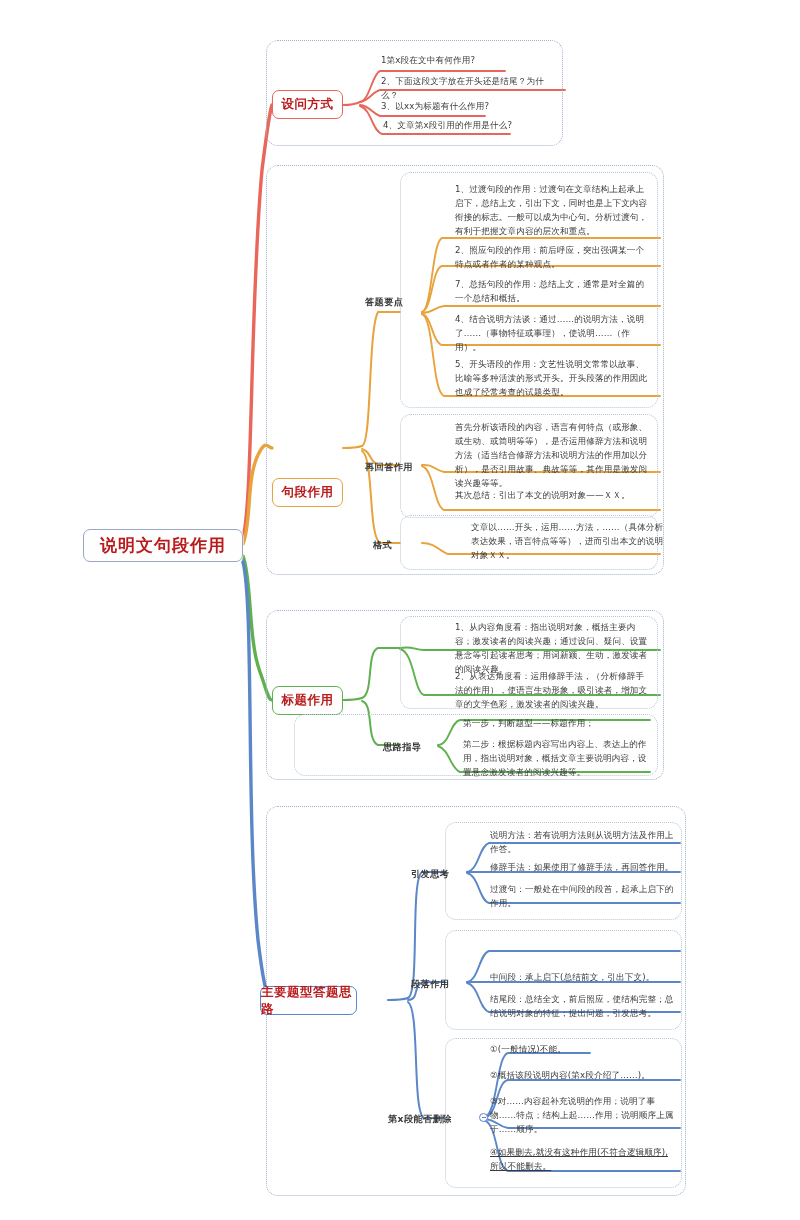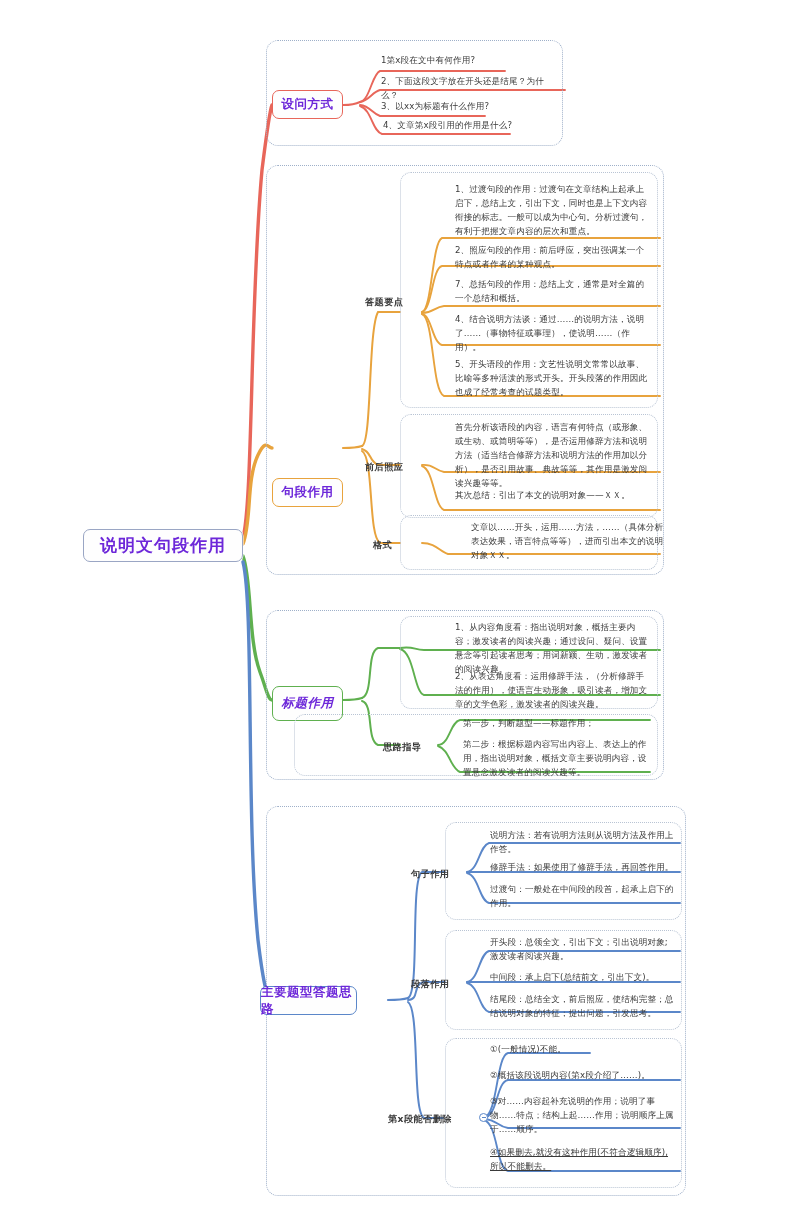--- a/index.html
+++ b/index.html
@@ -8,21 +8,21 @@
     position:relative;width:800px;height:1220px;background:#ffffff;
     margin:0 auto;overflow:hidden;
   }
   #wires{position:absolute;left:0;top:0;width:800px;height:1220px;pointer-events:none;}
 
   
   .node{
     position:absolute;box-sizing:border-box;
     background:#fefefe;border-radius:7px;
     display:flex;align-items:center;justify-content:center;
-    font-weight:bold;color:#6d28d9;
+    font-weight:bold;color:#b91c1c;
   }
   .root{
     border:1.6px solid #9aa6c4;border-radius:7px;
     font-size:17px;letter-spacing:1px;
     box-shadow:0 0 0 0.5px #ffffff;
   }
   .branch{border-width:1.6px;border-style:solid;font-size:12.5px;letter-spacing:.5px;}
   .b-red{border-color:#e8665a;}
   .b-orange{border-color:#e8a33d;margin-top:44px;}
   .b-green{border-color:#5fb04f;}
@@ -173,41 +173,41 @@
   </div>
   <div class="leaf" style="left:455px;top:313px;width:197px;">
     <span>4、结合说明方法谈：通过……的说明方法，说明了……（事物特征或事理），使说明……（作用）。</span>
   </div>
   <div class="leaf" style="left:455px;top:358px;width:197px;">
     <span>5、开头语段的作用：文艺性说明文常常以故事、比喻等多种活泼的形式开头。开头段落的作用因此也成了经常考查的试题类型。</span>
   </div>
 
   <div class="subgroup" style="left:400px;top:414px;width:258px;height:104px;"></div>
   <div class="midlabel" style="left:365px;top:461px;">
-    <span>前后照应</span>
+    <span>再回答作用</span>
   </div>
 
   <div class="leaf" style="left:455px;top:421px;width:197px;">
     <span>首先分析该语段的内容，语言有何特点（或形象、或生动、或简明等等），是否运用修辞方法和说明方法（适当结合修辞方法和说明方法的作用加以分析），是否引用故事、典故等等，其作用是激发阅读兴趣等等。</span>
   </div>
   <div class="leaf" style="left:455px;top:489px;width:197px;">
     <span>其次总结：引出了本文的说明对象——ＸＸ。</span>
   </div>
 
   <div class="subgroup" style="left:400px;top:515px;width:258px;height:55px;"></div>
   <div class="midlabel" style="left:373px;top:539px;">
     <span>格式</span>
   </div>
   <div class="leaf" style="left:455px;top:521px;width:197px;margin-left:16px;">
     <span>文章以……开头，运用……方法，……（具体分析表达效果，语言特点等等），进而引出本文的说明对象ＸＸ。</span>
   </div>
 
   <div class="group" style="left:266px;top:610px;width:398px;height:170px;"></div>
 
-  <div class="node branch b-green" style="left:272px;top:686px;width:71px;height:35px;font-style:italic;">
+  <div class="node branch b-green" style="left:272px;top:686px;width:71px;height:29px;">
     <span>标题作用</span>
   </div>
 
   <div class="subgroup" style="left:400px;top:616px;width:258px;height:93px;"></div>
   <div class="leaf" style="left:455px;top:621px;width:197px;">
     <span>1、从内容角度看：指出说明对象，概括主要内容；激发读者的阅读兴趣；通过设问、疑问、设置悬念等引起读者思考；用词新颖、生动，激发读者的阅读兴趣。</span>
   </div>
   <div class="leaf" style="left:455px;top:670px;width:197px;">
     <span>2、从表达角度看：运用修辞手法，（分析修辞手法的作用），使语言生动形象，吸引读者，增加文章的文学色彩，激发读者的阅读兴趣。</span>
   </div>
@@ -224,39 +224,36 @@
   </div>
 
   <div class="group" style="left:266px;top:806px;width:420px;height:390px;"></div>
 
   <div class="node branch b-blue" style="left:260px;top:986px;width:97px;height:29px;">
     <span>主要题型答题思路</span>
   </div>
 
   <div class="subgroup" style="left:445px;top:822px;width:237px;height:98px;"></div>
   <div class="midlabel" style="left:411px;top:868px;">
-    <span>句子作用</span>
+    <span>引发思考</span>
   </div>
   <div class="leaf" style="left:490px;top:829px;width:186px;">
     <span>说明方法：若有说明方法则从说明方法及作用上作答。</span>
   </div>
   <div class="leaf" style="left:490px;top:861px;width:186px;">
     <span>修辞手法：如果使用了修辞手法，再回答作用。</span>
   </div>
   <div class="leaf" style="left:490px;top:883px;width:186px;">
     <span>过渡句：一般处在中间段的段首，起承上启下的作用。</span>
   </div>
 
   <div class="subgroup" style="left:445px;top:930px;width:237px;height:100px;"></div>
   <div class="midlabel" style="left:411px;top:978px;">
     <span>段落作用</span>
   </div>
-  <div class="leaf" style="left:490px;top:936px;width:186px;">
-    <span>开头段：总领全文，引出下文；引出说明对象;激发读者阅读兴趣。</span>
-  </div>
   <div class="leaf" style="left:490px;top:971px;width:186px;">
     <span>中间段：承上启下(总结前文，引出下文)。</span>
   </div>
   <div class="leaf" style="left:490px;top:993px;width:186px;">
     <span>结尾段：总结全文，前后照应，使结构完整；总结说明对象的特征；提出问题，引发思考。</span>
   </div>
 
   <div class="subgroup" style="left:445px;top:1038px;width:237px;height:150px;"></div>
   <div class="midlabel" style="left:388px;top:1113px;">
     <span>第x段能否删除</span>

